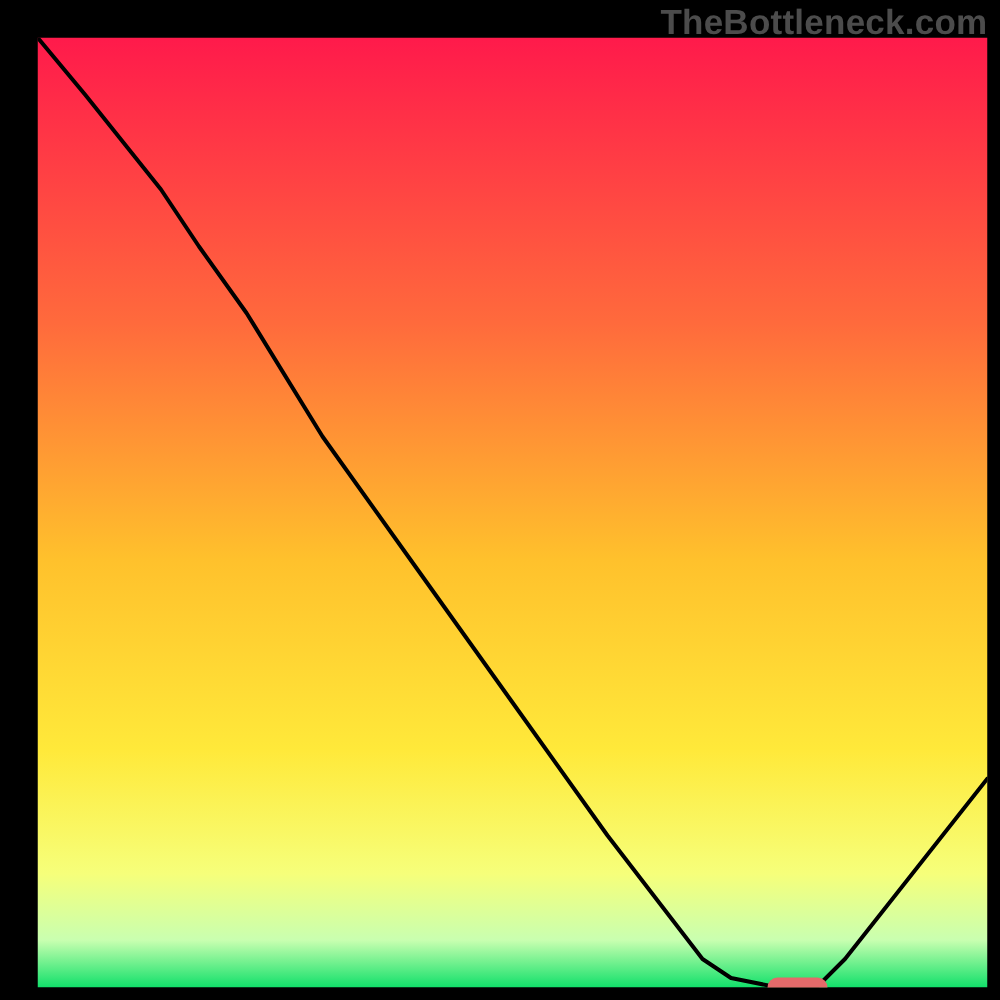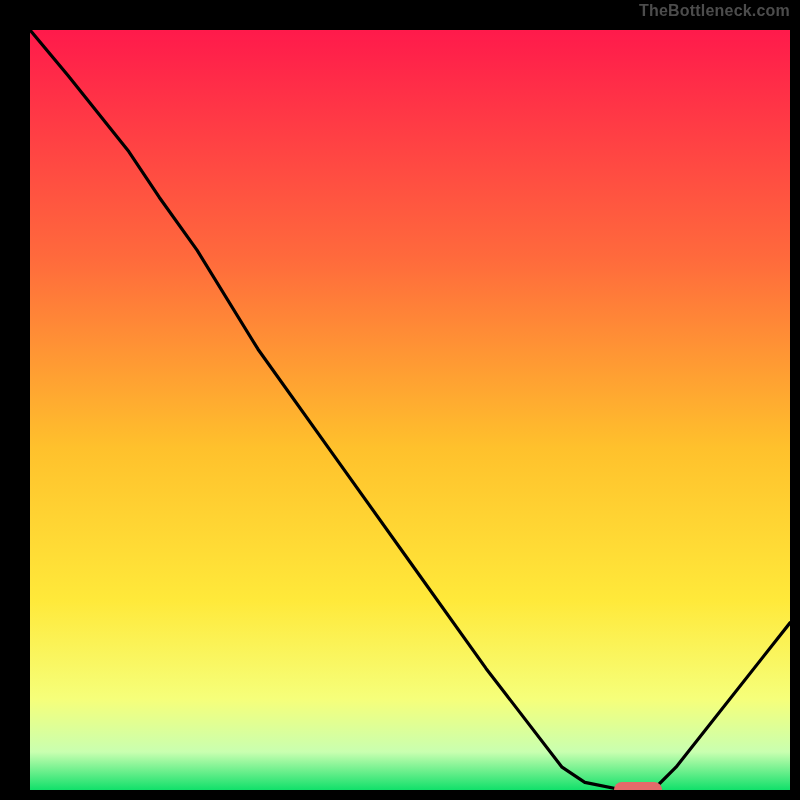--- a/index.html
+++ b/index.html
@@ -14,21 +14,21 @@
   .frame {
     position: relative;
     width: 800px;
     height: 800px;
   }
   .watermark {
     position: absolute;
     top: 2px;
     right: 10px;
     color: #4c4c4c;
-    font-size: 16px;
+    font-size: 28px;
     font-weight: 600;
     letter-spacing: 0.2px;
     user-select: none;
   }
   .plot-area {
     position: absolute;
     left: 30px;
     top: 30px;
     width: 760px;
     height: 760px;

